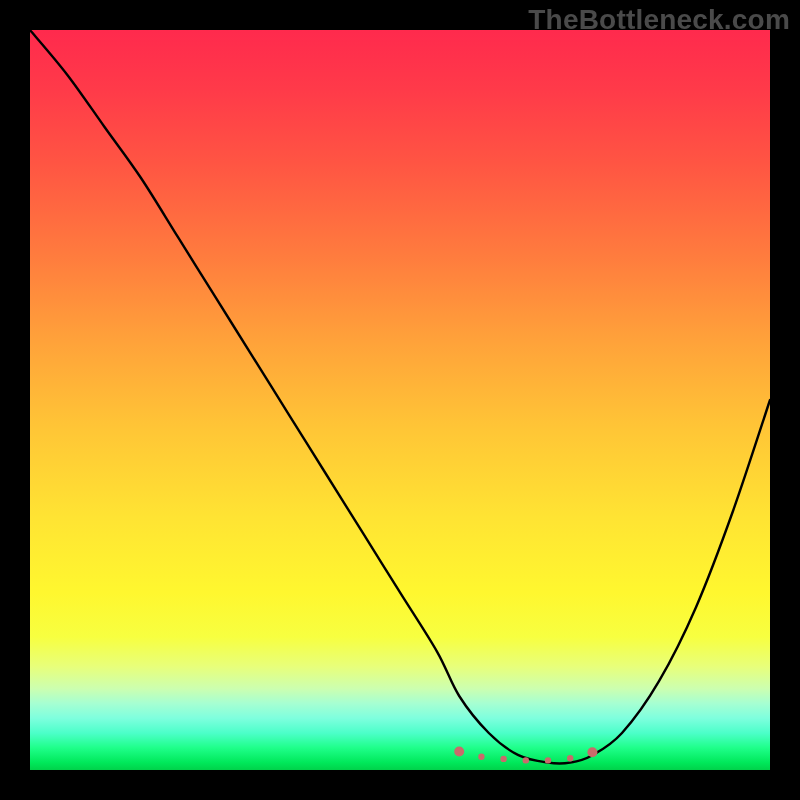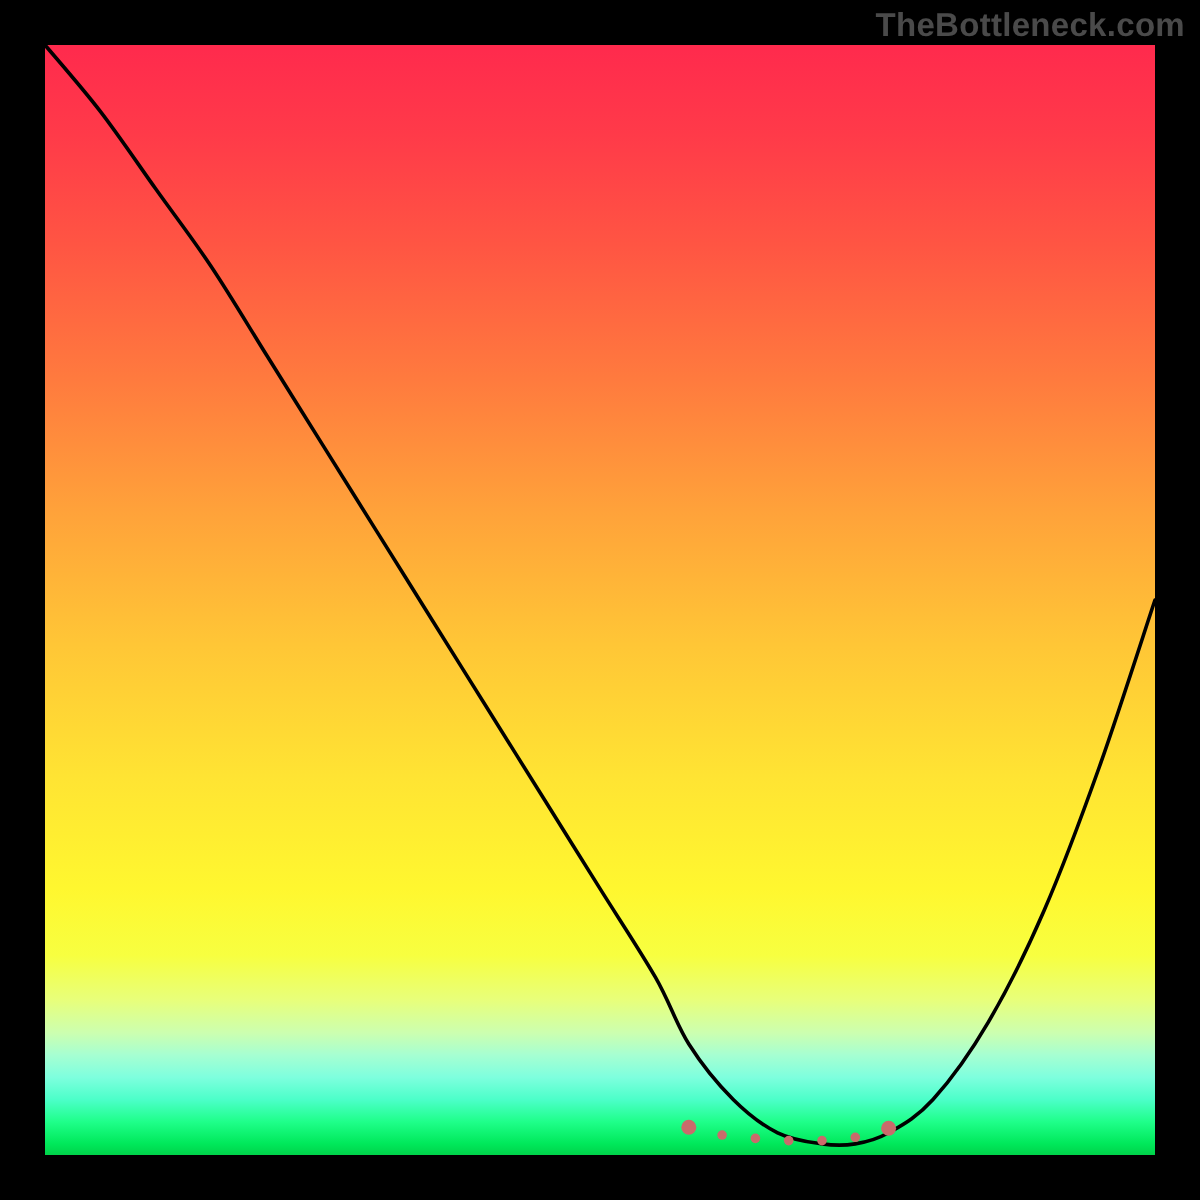--- a/index.html
+++ b/index.html
@@ -8,21 +8,21 @@
     position: relative;
     width: 800px;
     height: 800px;
     background: #000;
   }
   .watermark {
     position: absolute;
     top: 4px;
     right: 10px;
     font-family: Arial, Helvetica, sans-serif;
-    font-size: 22px;
+    font-size: 28px;
     font-weight: 600;
     color: #4a4a4a;
     z-index: 5;
     letter-spacing: 0.2px;
   }
   .plot {
     position: absolute;
     left: 30px;
     top: 30px;
     width: 740px;

